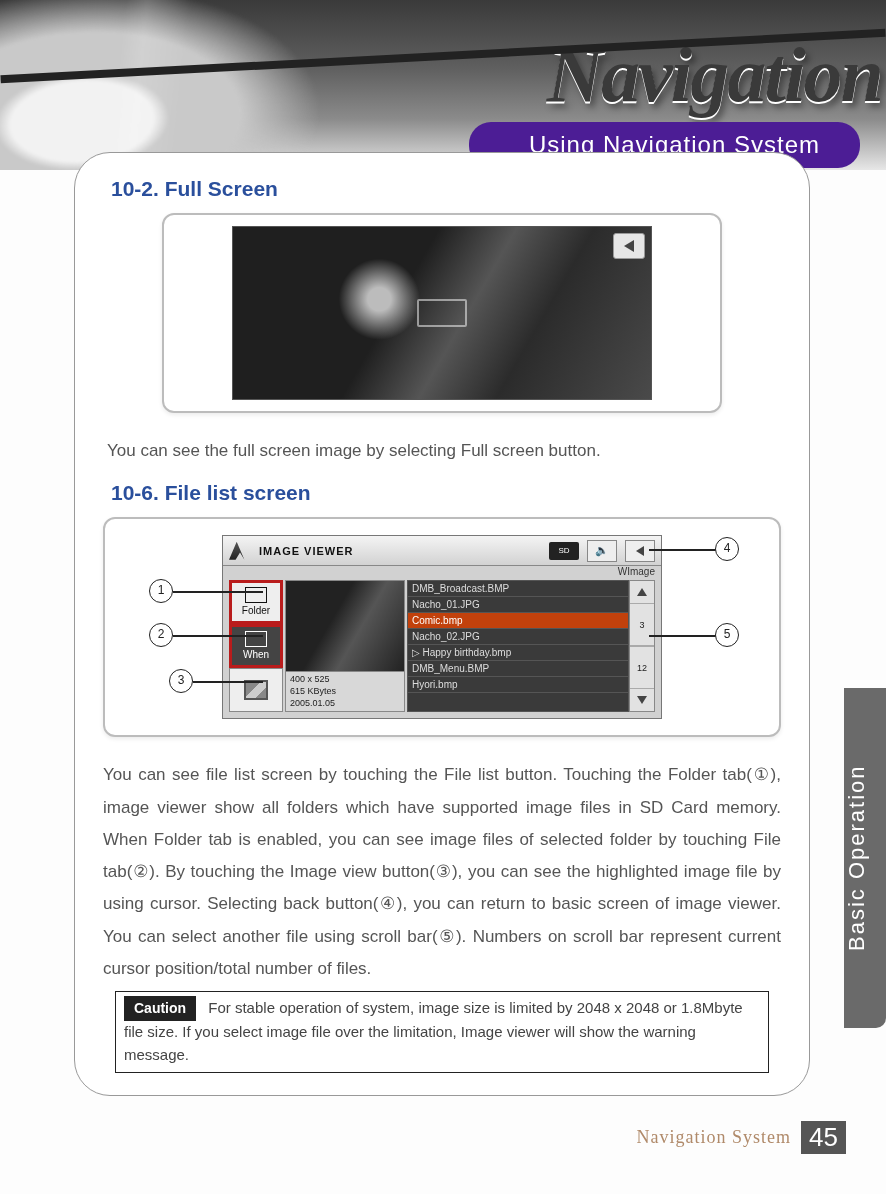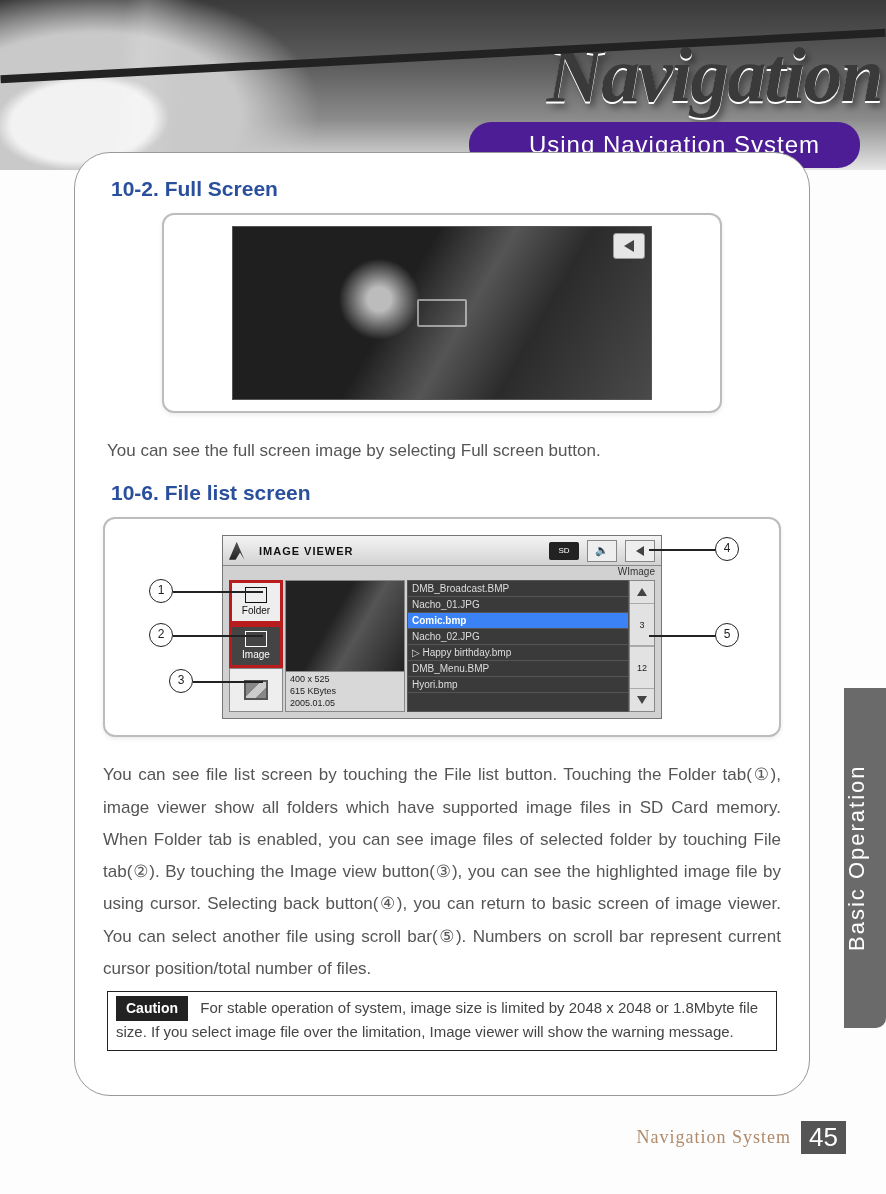--- a/index.html
+++ b/index.html
@@ -219,21 +219,21 @@
     border:1px solid #888;
   }
   .fl-meta {
     background:#d8d8d8;border:1px solid #888;border-top:0;
     font-size:9px;color:#222;padding:2px 4px;line-height:1.3;white-space:nowrap;
   }
 
   .fl-list { flex:1; display:flex; }
   .fl-items { flex:1; background:#3a3a3a; border:1px solid #555; }
   .fl-row { color:#ddd; font-size:10px; padding:2px 4px; border-bottom:1px solid #555; }
-  .fl-row.sel { background:#3b82f6; color:#fff; font-weight:bold; }
+  .fl-row.sel { background:#c2410c; color:#fff; font-weight:normal; }
   .fl-row.play::before { content:"▷ "; }
   .fl-scroll { width:26px; display:flex;flex-direction:column;border:1px solid #888;background:#e2e2e2;}
   .fl-scroll .arr{height:22px;display:flex;align-items:center;justify-content:center;}
   .fl-scroll .arr::before{content:"";width:0;height:0;border-left:5px solid transparent;border-right:5px solid transparent;}
   .fl-scroll .up::before{border-bottom:8px solid #444;}
   .fl-scroll .dn::before{border-top:8px solid #444;}
   .fl-scroll .num{flex:1;display:flex;align-items:center;justify-content:center;font-size:9px;color:#222;border-top:1px solid #aaa;border-bottom:1px solid #aaa;}
 
   
   .callouts { position:absolute; inset:0; pointer-events:none; }
@@ -250,21 +250,21 @@
     color: #555;
     line-height: 1.9;
     text-align: justify;
     font-family: Liberation Sans, sans-serif;
   }
   .body-text.narrow { margin: 0 4px 14px; }
 
   
   .caution-box {
     border: 1px solid #222;
-    margin: 6px 4px 0;
+    margin: 6px 12px 0;
     padding: 4px 8px 6px 8px;
     font-size: 15px;
     color: #444;
     line-height: 1.5;
     position: relative;
   }
   .caution-tag {
     display: inline-block;
     background: #222;
     color: #fff;
@@ -357,21 +357,21 @@
       <div class="fl-wimage">WImage</div>
 
       <div class="fl-body">
         <div class="fl-tabs">
           <div class="fl-tab">
             <div class="ico"></div>
             <span>Folder</span>
           </div>
           <div class="fl-tab active">
             <div class="ico"></div>
-            <span>Image</span>
+            <span>When</span>
           </div>
           <div class="fl-imgview"></div>
         </div>
 
         <div class="fl-preview">
           <div class="fl-thumb"></div>
           <div class="fl-meta">
             <div>400 x 525</div>
             <div>615 KBytes</div>
             <div>2005.01.05</div>

